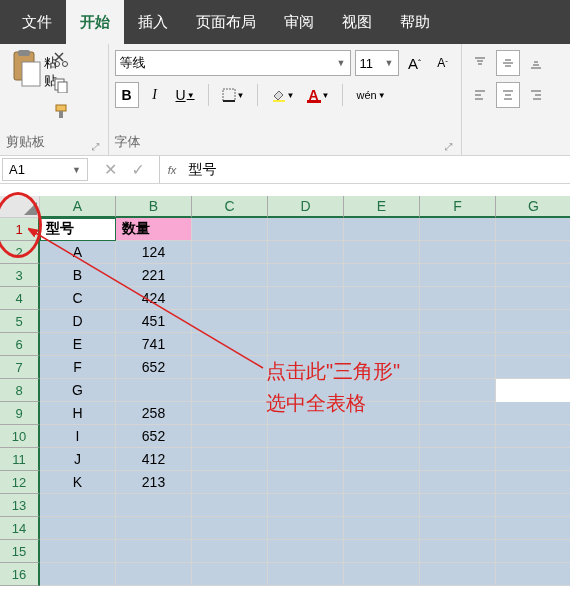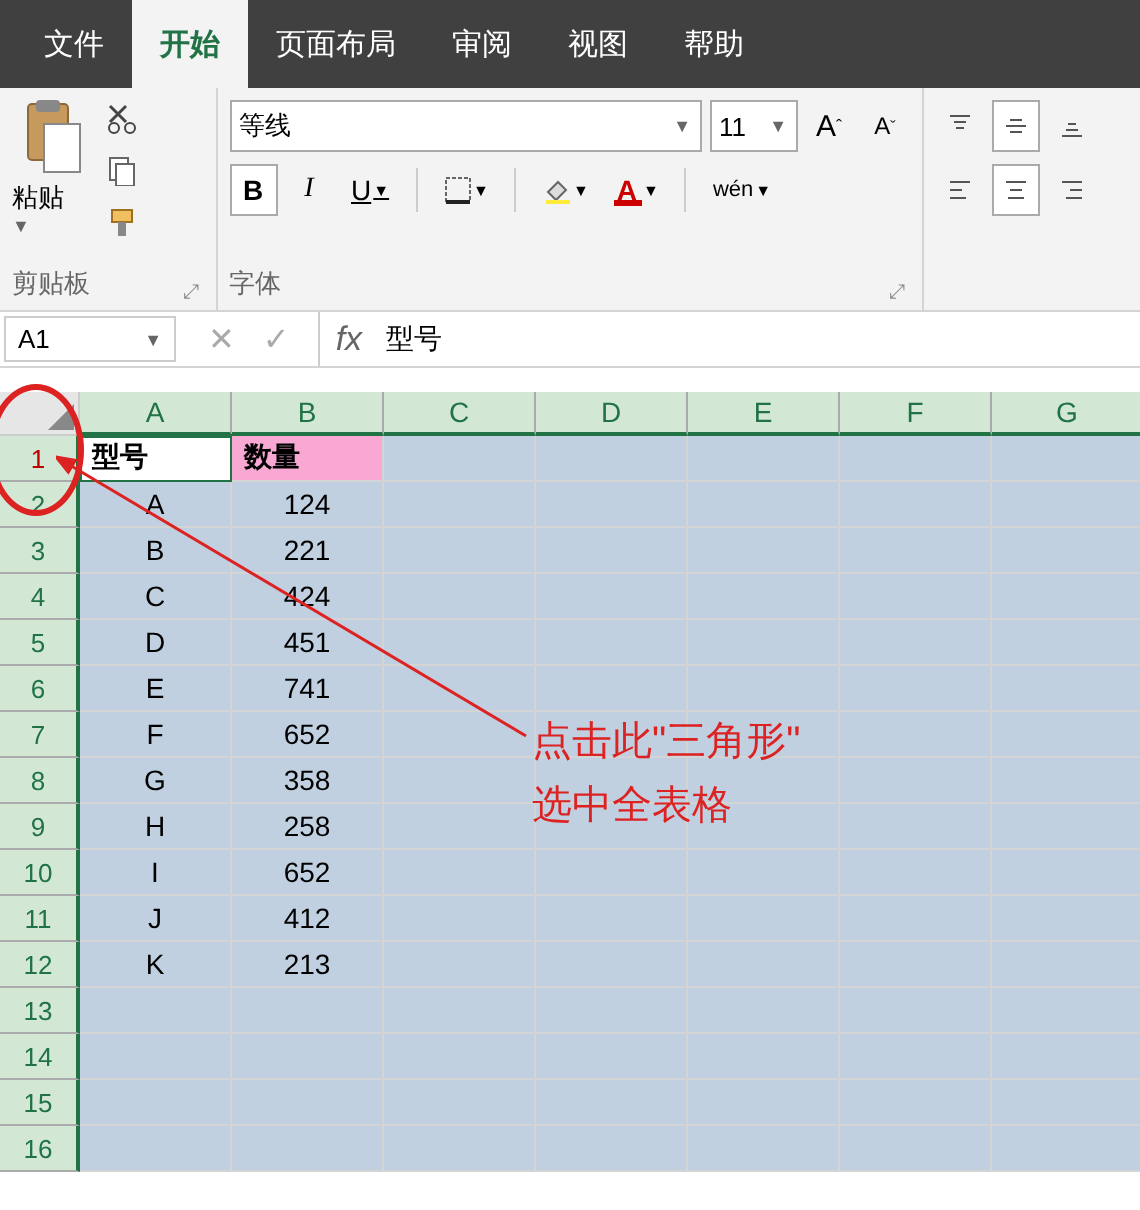--- a/index.html
+++ b/index.html
@@ -9,21 +9,21 @@
 .tabs { background: #404040; display: flex; height: 44px; align-items: center; padding-left: 8px; }
 .tab { color: #fff; padding: 0 14px; height: 44px; display: flex; align-items: center; font-size: 15px; cursor: pointer; }
 .tab.active { background: #f3f3f3; color: #217346; font-weight: bold; }
 
 
 .ribbon { background: #f3f3f3; display: flex; height: 112px; border-bottom: 1px solid #d4d4d4; }
 .group { display: flex; flex-direction: column; border-right: 1px solid #d4d4d4; padding: 4px 6px 0 6px; }
 .group-label { font-size: 13px; color: #666; padding: 4px 0; }
 .group-body { flex: 1; display: flex; align-items: flex-start; }
 
-.clip-main { display: flex; flex-direction: column; align-items: flex-start; width: 40px; }
+.clip-main { display: flex; align-items: flex-end; width: 40px; }
 .clip-icon-area { position: relative; width: 38px; height: 42px; }
 .clip-side { display: flex; flex-direction: column; gap: 8px; padding-left: 6px; padding-top: 2px; }
 .small-icon { width: 18px; height: 18px; display: flex; align-items: center; justify-content: center; }
 
 .font-rows { display: flex; flex-direction: column; gap: 6px; padding-top: 2px; }
 .font-row { display: flex; align-items: center; gap: 4px; }
 .font-select { width: 236px; height: 26px; border: 1px solid #aaa; background: #fff; font-size: 13px; padding: 0 4px; display: flex; align-items: center; justify-content: space-between; }
 .size-select { width: 44px; height: 26px; border: 1px solid #aaa; background: #fff; font-size: 13px; padding: 0 4px; display: flex; align-items: center; justify-content: space-between; }
 .dd-arrow { font-size: 9px; color: #666; }
 .btn { min-width: 24px; height: 26px; display: flex; align-items: center; justify-content: center; border: 1px solid transparent; font-size: 14px; padding: 0 4px; cursor: pointer; }
@@ -35,21 +35,21 @@
 
 .align-rows { display: flex; flex-direction: column; gap: 6px; padding-top: 2px; }
 
 .expand-btn { position: absolute; right: 4px; bottom: 2px; width: 12px; height: 12px; font-size: 10px; color: #888; }
 .group { position: relative; }
 
 
 .fbar { display: flex; height: 28px; border-bottom: 1px solid #d4d4d4; align-items: stretch; background: #fff; }
 .namebox { width: 86px; border: 1px solid #ccc; margin: 2px; display: flex; align-items: center; padding: 0 6px; font-size: 13px; justify-content: space-between; }
 .fbar-btns { display: flex; align-items: center; gap: 14px; padding: 0 14px; color: #aaa; border-right: 1px solid #ccc; }
-.fxlabel { font-style: italic; font-size: 17px; color: #666; padding: 0 8px; display: flex; align-items: center; }
+.fxlabel { font-style: italic; font-size: 11px; color: #666; padding: 0 8px; display: flex; align-items: center; }
 .fcontent { flex: 1; display: flex; align-items: center; padding: 0 4px; font-size: 14px; }
 
 
 .sheet { position: relative; }
 .corner { position: absolute; left: 0; top: 0; width: 40px; height: 22px; background: #e6e6e6; border-right: 1px solid #ccc; border-bottom: 1px solid #ccc; }
 .corner svg { position: absolute; right: 2px; bottom: 2px; }
 .colheads { position: absolute; left: 40px; top: 0; right: 0; height: 22px; display: flex; }
 .colhead { width: 76px; flex-shrink: 0; background: #d2e8d4; border-right: 1px solid #aaa; border-bottom: 2px solid #217346; display: flex; align-items: center; justify-content: center; font-size: 14px; color: #217346; font-weight: 500; }
 .rowheads { position: absolute; left: 0; top: 22px; width: 40px; }
 .rowhead { height: 23px; background: #d2e8d4; border-bottom: 1px solid #aaa; border-right: 2px solid #217346; display: flex; align-items: center; justify-content: center; font-size: 13px; color: #217346; }
@@ -64,20 +64,21 @@
 .redcircle { position: absolute; border: 3px solid #d22; border-radius: 50%; pointer-events: none; }
 .redtext { position: absolute; color: #d22; font-size: 20px; line-height: 1.6; pointer-events: none; }
 .redarrow { position: absolute; pointer-events: none; }
 </style>
 </head>
 <body>
 
 <div class="tabs" id="tabs">
     <div class="tab">文件</div>
     <div class="tab active">开始</div>
+    <div class="tab">插入</div>
     <div class="tab">页面布局</div>
     <div class="tab">审阅</div>
     <div class="tab">视图</div>
     <div class="tab">帮助</div>
   </div>
 
 <div class="ribbon">
   <div class="group" style="width:110px">
     <div class="group-body">
       <div class="clip-main">
@@ -337,21 +338,20 @@
         <div class="cell">F</div>
         <div class="cell">652</div>
         <div class="cell"></div>
         <div class="cell"></div>
         <div class="cell"></div>
         <div class="cell"></div>
         <div class="cell"></div>
       </div>
       <div class="row">
         <div class="cell">G</div>
-        <div class="cell">358</div>
         <div class="cell"></div>
         <div class="cell"></div>
         <div class="cell"></div>
         <div class="cell"></div>
         <div class="cell"></div>
       </div>
       <div class="row">
         <div class="cell">H</div>
         <div class="cell">258</div>
         <div class="cell"></div>

